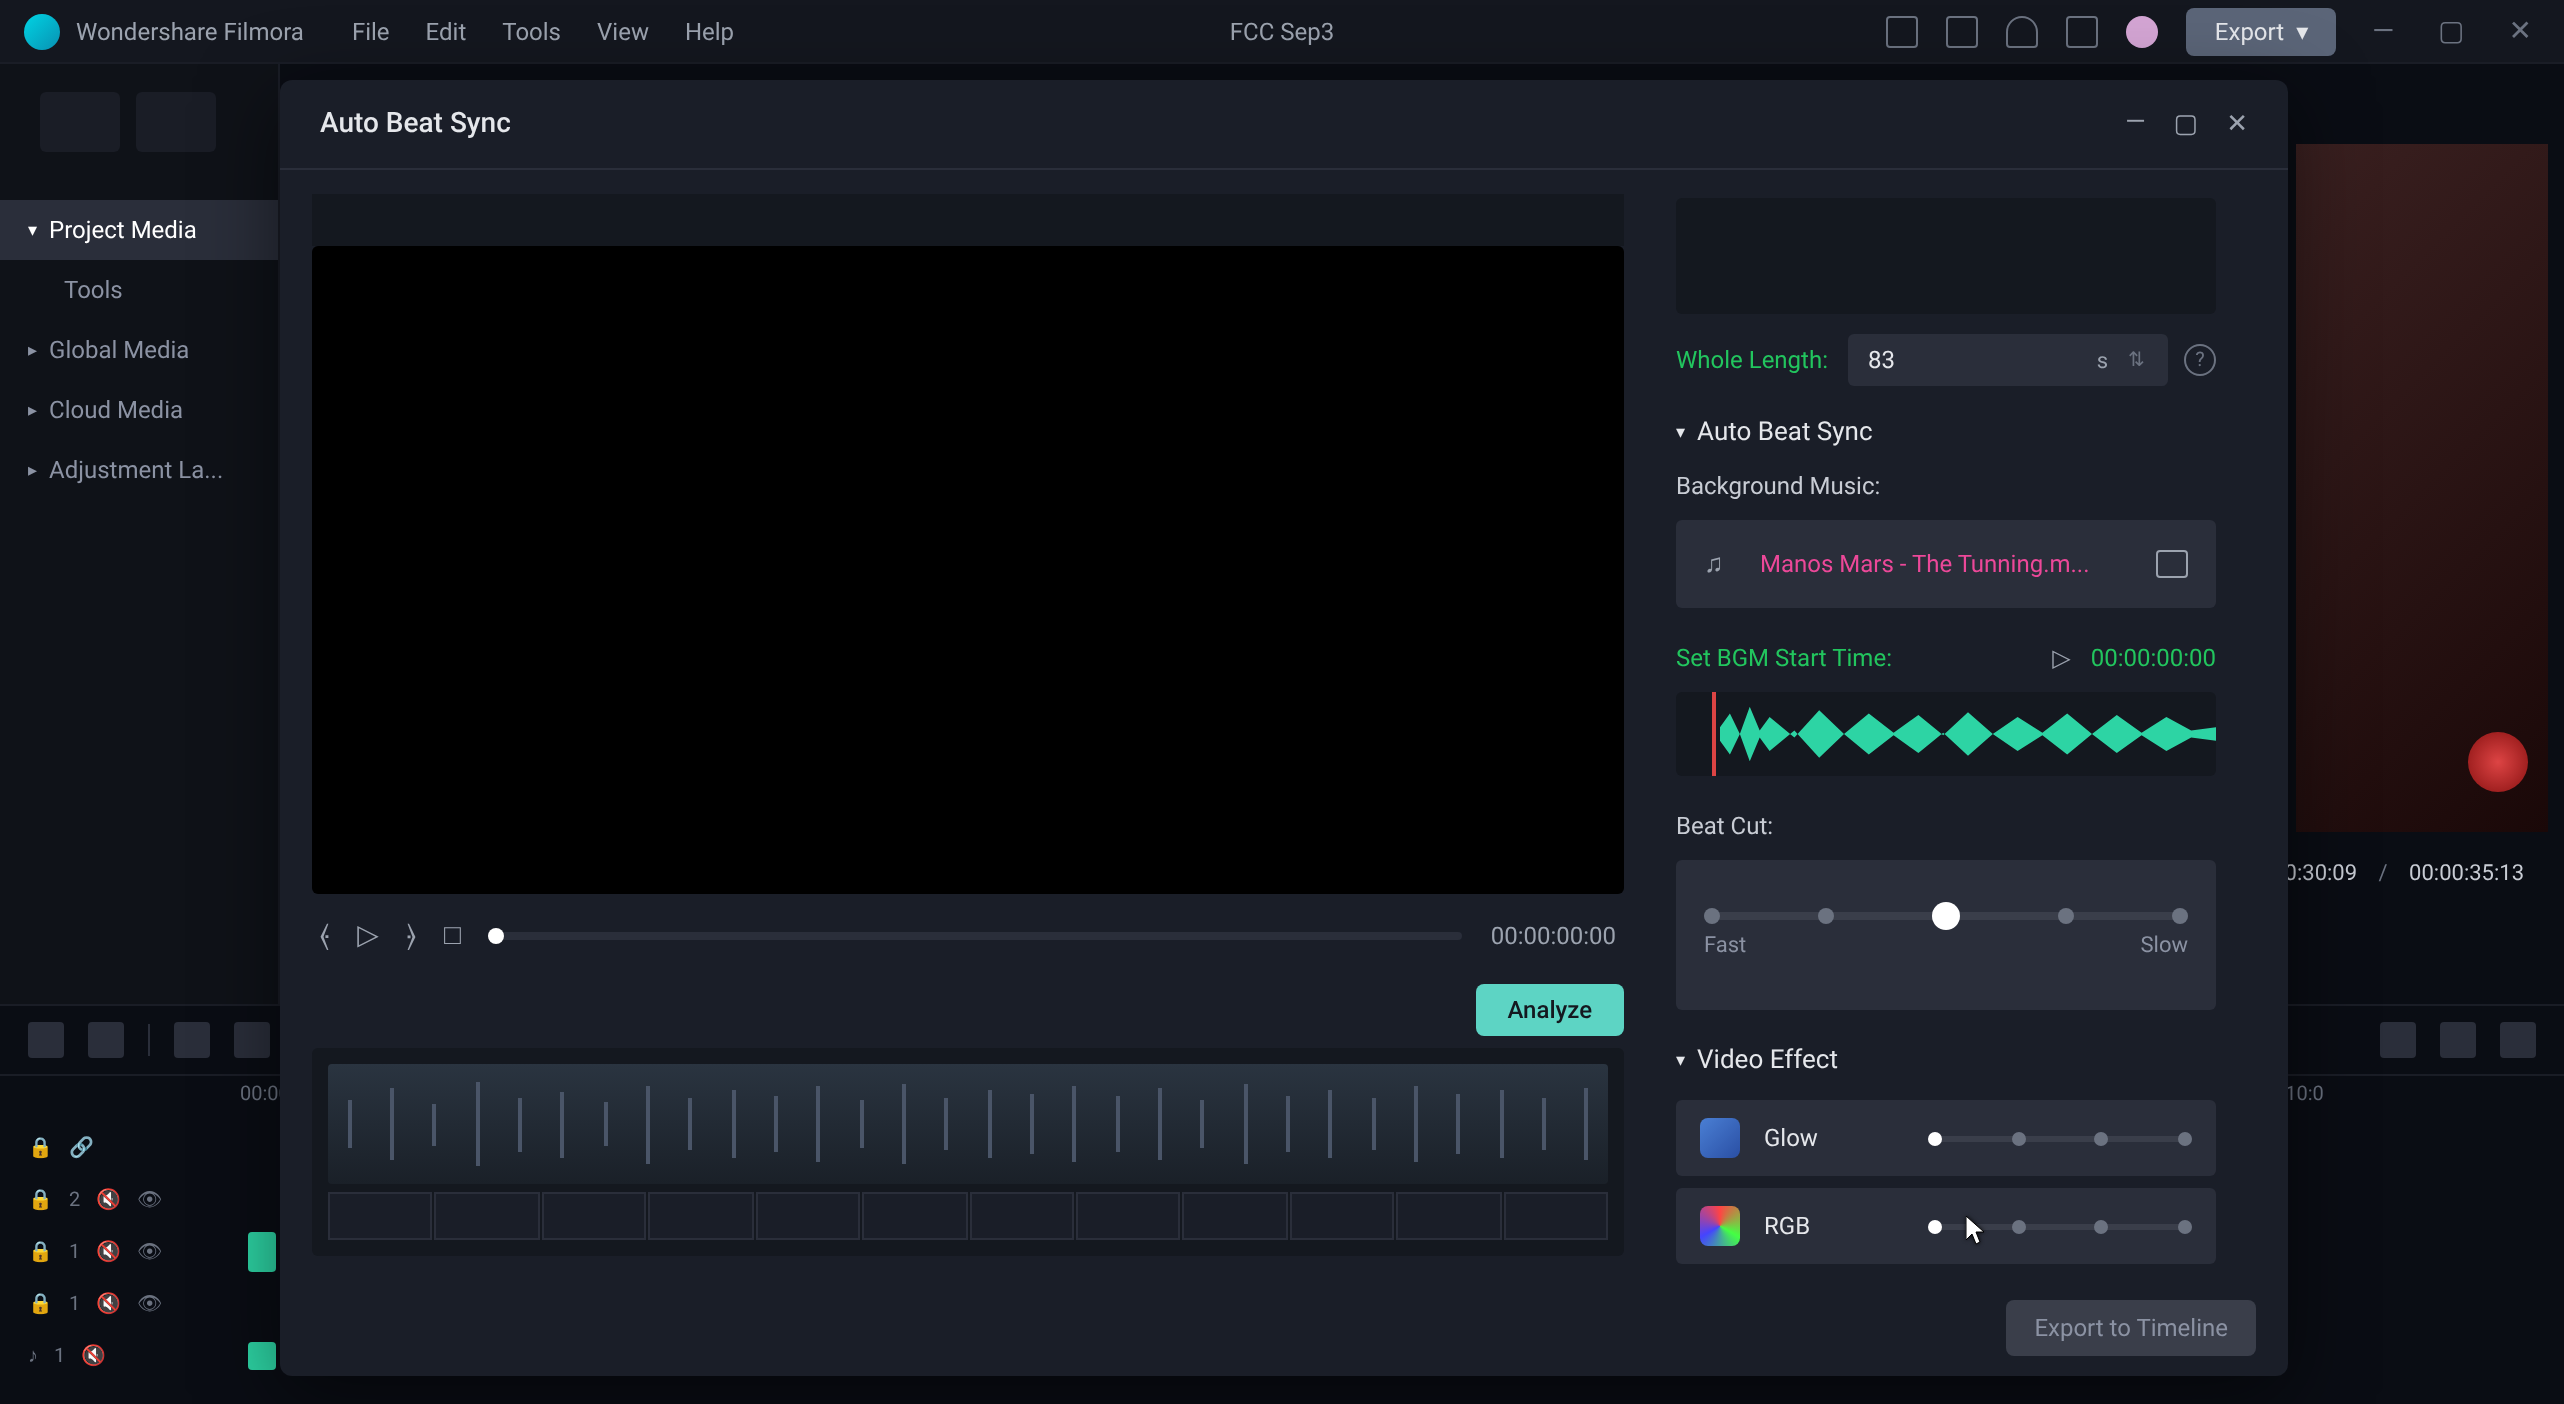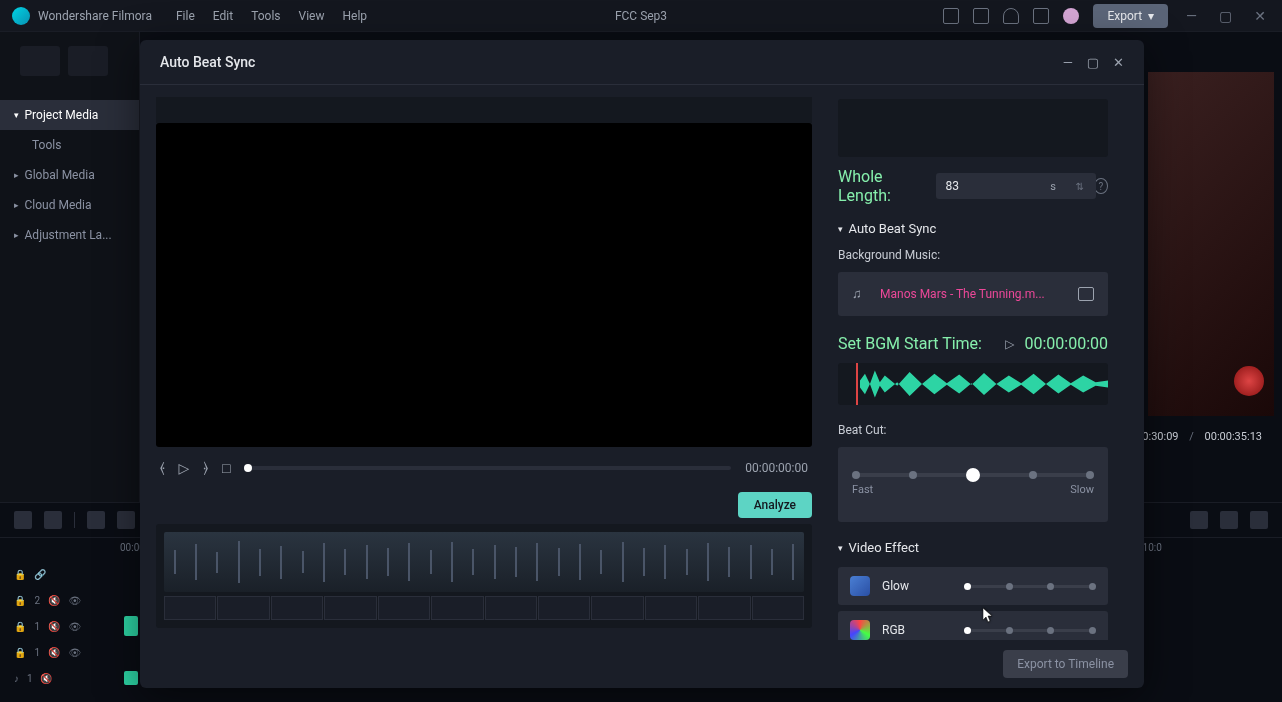--- a/index.html
+++ b/index.html
@@ -48,21 +48,21 @@
     .wave-main{height:60px;background:linear-gradient(#2a3440,#1a2028);border-radius:2px;position:relative;overflow:hidden;}
     .wave-bars{position:absolute;inset:0;display:flex;align-items:center;justify-content:space-around;}
     .wv{width:2px;background:#4a5568;}
     .beat-marks{height:24px;margin-top:4px;display:flex;gap:1px;}
     .bm{flex:1;border:1px solid #2a2e3a;background:#1a1e28;}
     .modal-right{width:298px;padding:14px 18px 14px 10px;overflow-y:auto;}
     .modal-right::-webkit-scrollbar{width:8px;}
     .modal-right::-webkit-scrollbar-thumb{background:#3a3e4a;border-radius:4px;}
     .blank-top{height:58px;background:#14181f;border-radius:3px;margin-bottom:10px;}
     .form-row{display:flex;align-items:center;gap:10px;margin-bottom:16px;}
-    .lbl{color:#86efac;font-size:16px;}
+    .lbl{color:#22c55e;font-size:12px;}
     .num-input{background:#2a2e3a;border:none;color:#e5e7eb;padding:6px 28px 6px 10px;border-radius:3px;width:160px;font-size:12px;}
     .spin{color:#6b7280;font-size:10px;margin-left:-20px;}
     .info-icon{width:16px;height:16px;border:1.5px solid #6b7280;border-radius:50%;display:flex;align-items:center;justify-content:center;font-size:10px;color:#6b7280;}
     .section-h{display:flex;align-items:center;gap:6px;color:#e5e7eb;font-size:13px;margin:8px 0 12px;}
     .section-h .tri{font-size:9px;}
     .sub-lbl{color:#c8ccd4;font-size:12px;margin-bottom:10px;}
     .music-box{background:#2a2e3a;border-radius:3px;padding:14px 14px;display:flex;align-items:center;gap:12px;margin-bottom:18px;}
     .music-icon{width:16px;height:16px;color:#9ca3af;}
     .music-name{flex:1;color:#ec4899;font-size:12px;white-space:nowrap;overflow:hidden;text-overflow:ellipsis;}
     .folder-i{width:16px;height:14px;border:1.5px solid #9ca3af;border-radius:2px;}

